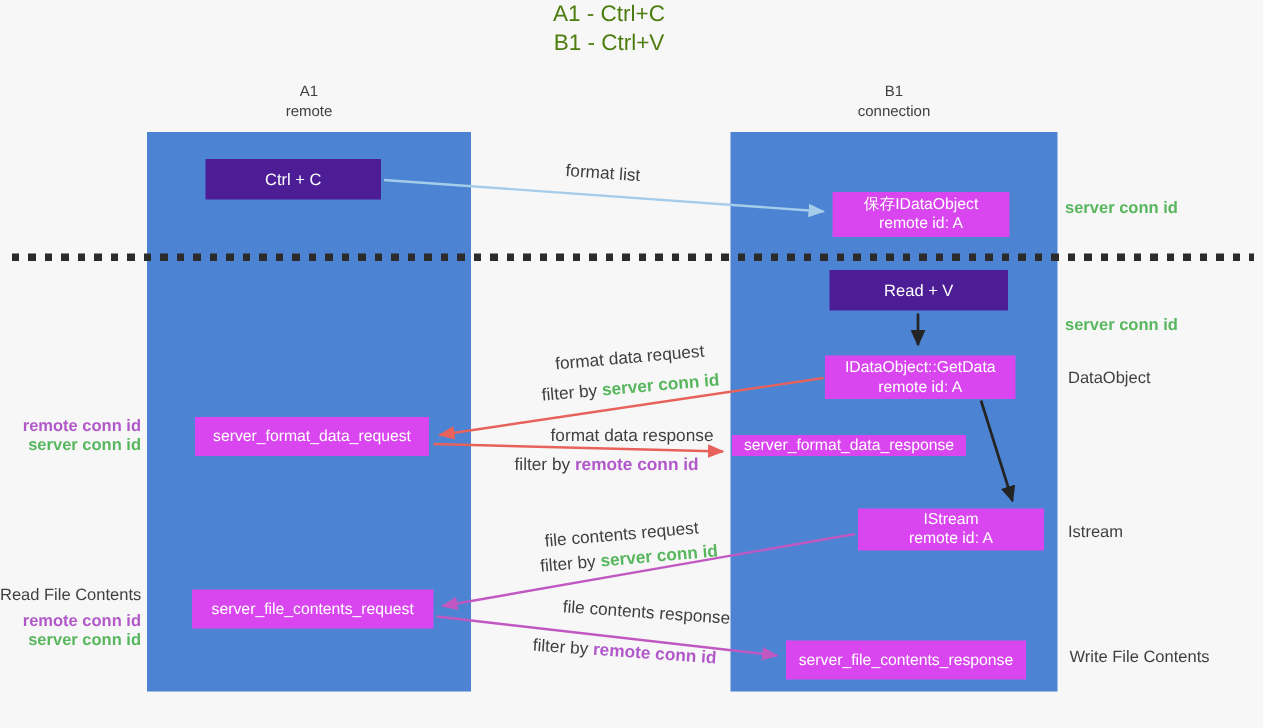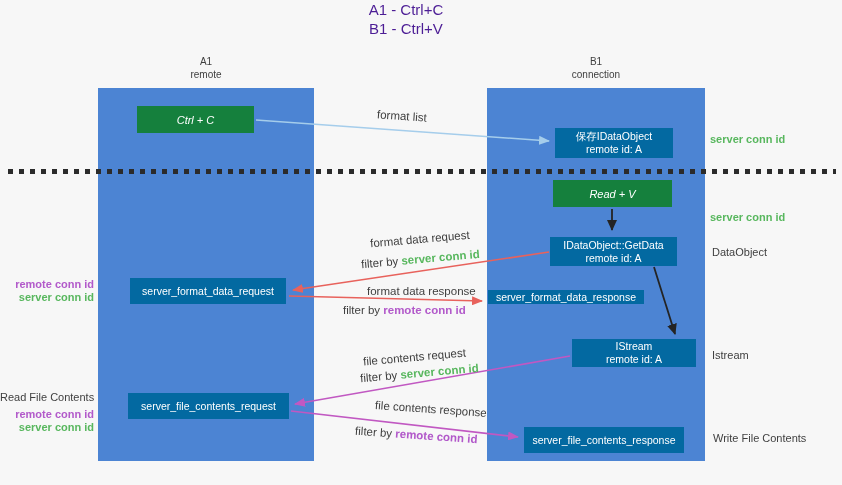--- a/index.html
+++ b/index.html
@@ -1,35 +1,35 @@
 <!DOCTYPE html>
 <html><head>
 <meta charset="utf-8">
 <style>
   html,body { margin:0; padding:0; }
   body { background:#f7f7f7; font-family:"Liberation Sans", sans-serif; }
   #stage { position:relative; width:842px; height:485px; background:#f7f7f7; overflow:hidden; }
 
   .title-block { position:absolute; left:0; top:8; width:812px; text-align:center;
-                 font-size:15px; line-height:19px; color:#4c1d95; }
+                 font-size:15px; line-height:19px; color:#4d7c0f; }
 
   .col-header { position:absolute; width:120px; text-align:center; font-size:10px;
                 line-height:13px; color:#3f3f3f; top:55px; }
 
   .lifeline { position:absolute; top:88px; height:373px; background:#4c84d3; }
   #lifeline-left  { left:98px;  width:216px; }
   #lifeline-right { left:487px; width:218px; }
 
   .dotted-line { position:absolute; left:8px; right:6px; top:169px; height:5px; z-index:6;
                  background:repeating-linear-gradient(90deg,#2b2b2b 0 5px,transparent 5px 11px); }
 
   .box { position:absolute; z-index:3; display:flex; align-items:center; justify-content:center;
          color:#ffffff; text-align:center; font-size:11px; }
-  .box.green  { background:#15803d;font-style:italic; }
-  .box.orange { background:#0369a1; }
+  .box.green  { background:#4c1d95; }
+  .box.orange { background:#d946ef; }
   .box.two-line { flex-direction:column; line-height:13px; font-size:10.5px; }
   .box.small-text { font-size:10.5px; }
 
   svg.overlay { position:absolute; left:0; top:0; z-index:4; pointer-events:none; }
 
   .mid-label { position:absolute; z-index:5; font-size:11.5px; color:#3f3f3f; white-space:nowrap; }
   .rot-neg { transform:rotate(-5deg); }
   .rot-pos { transform:rotate(4deg); }
 
   .side-label { position:absolute; z-index:5; font-size:11px; line-height:13px;

